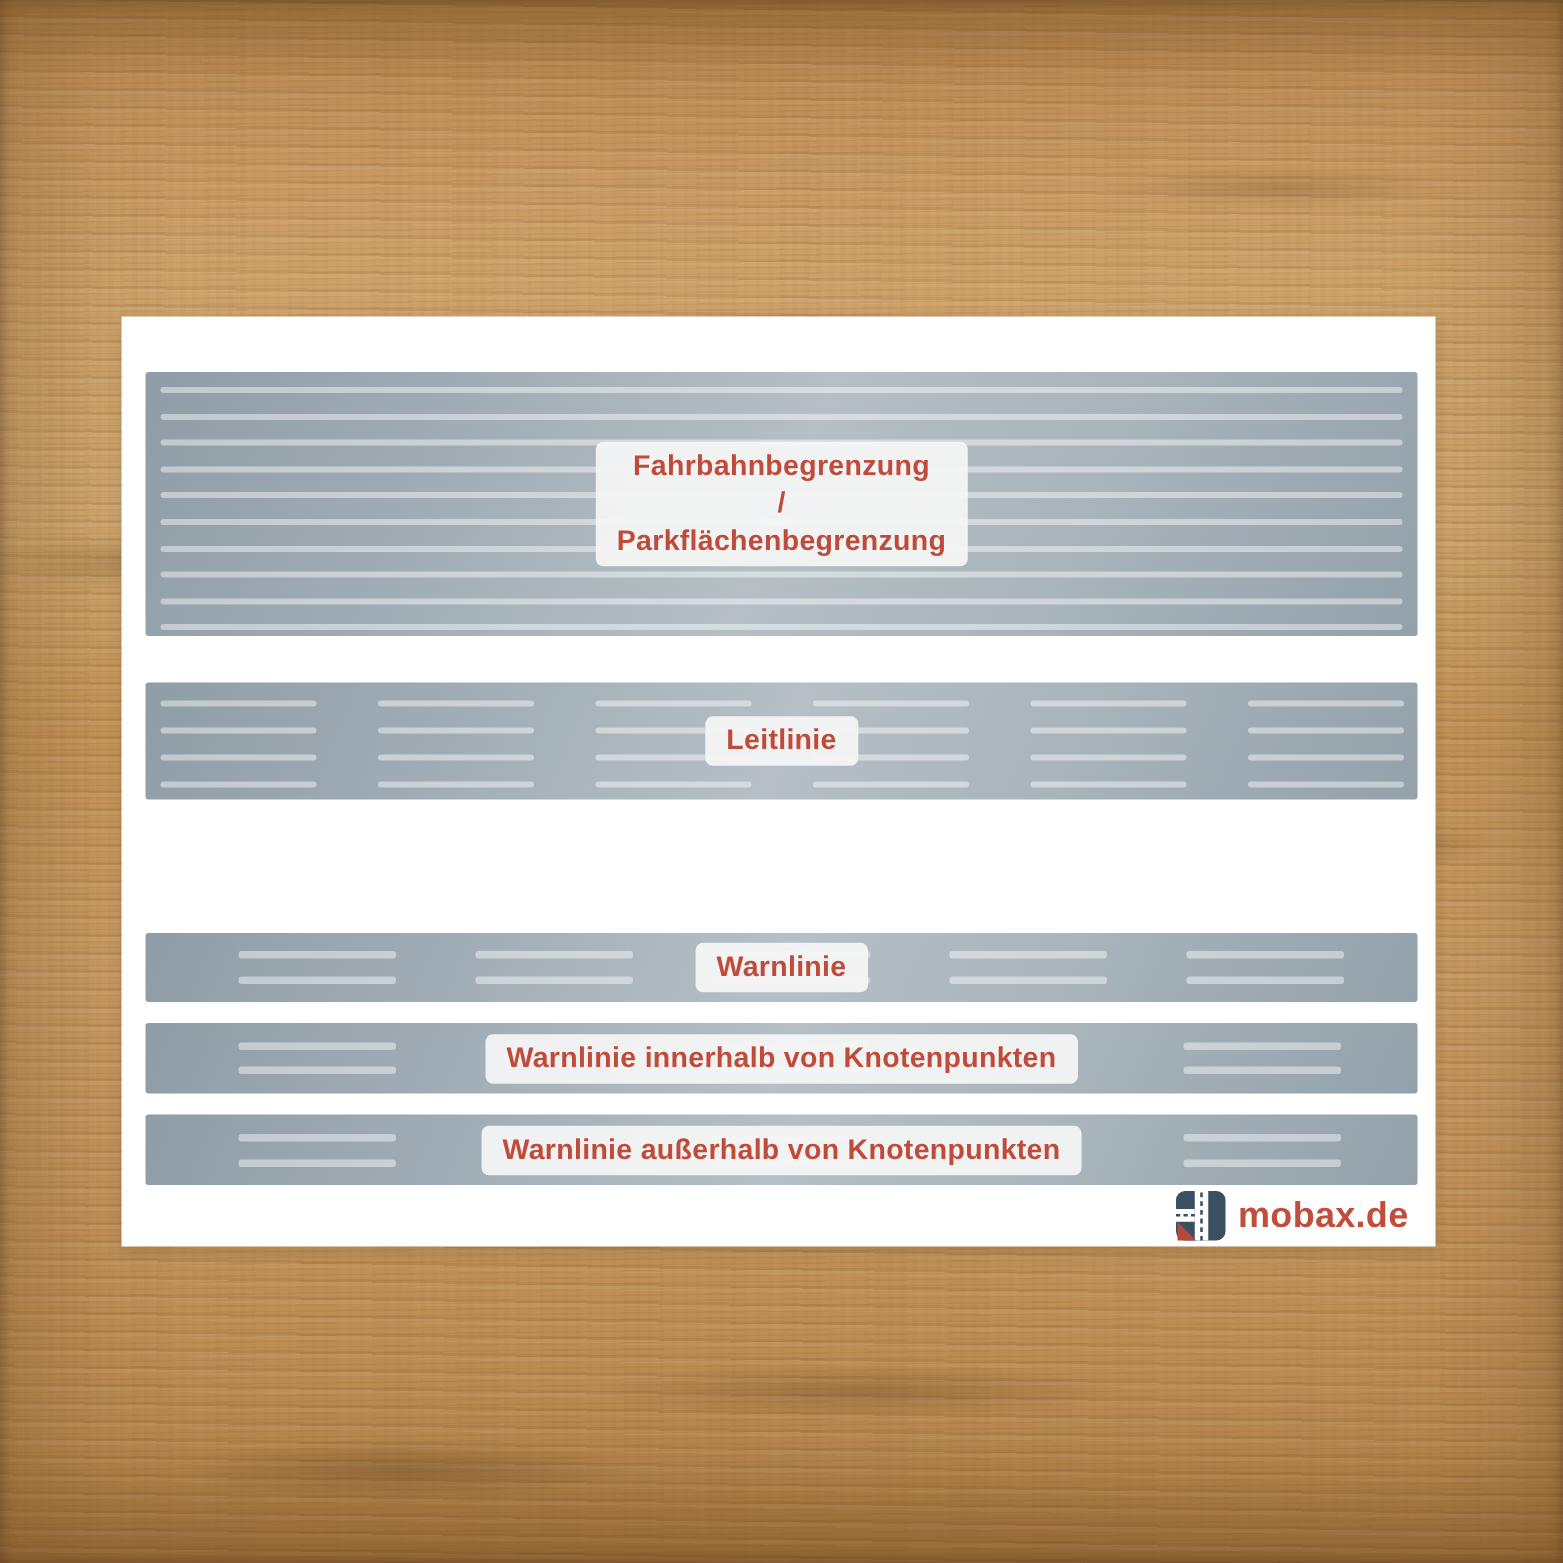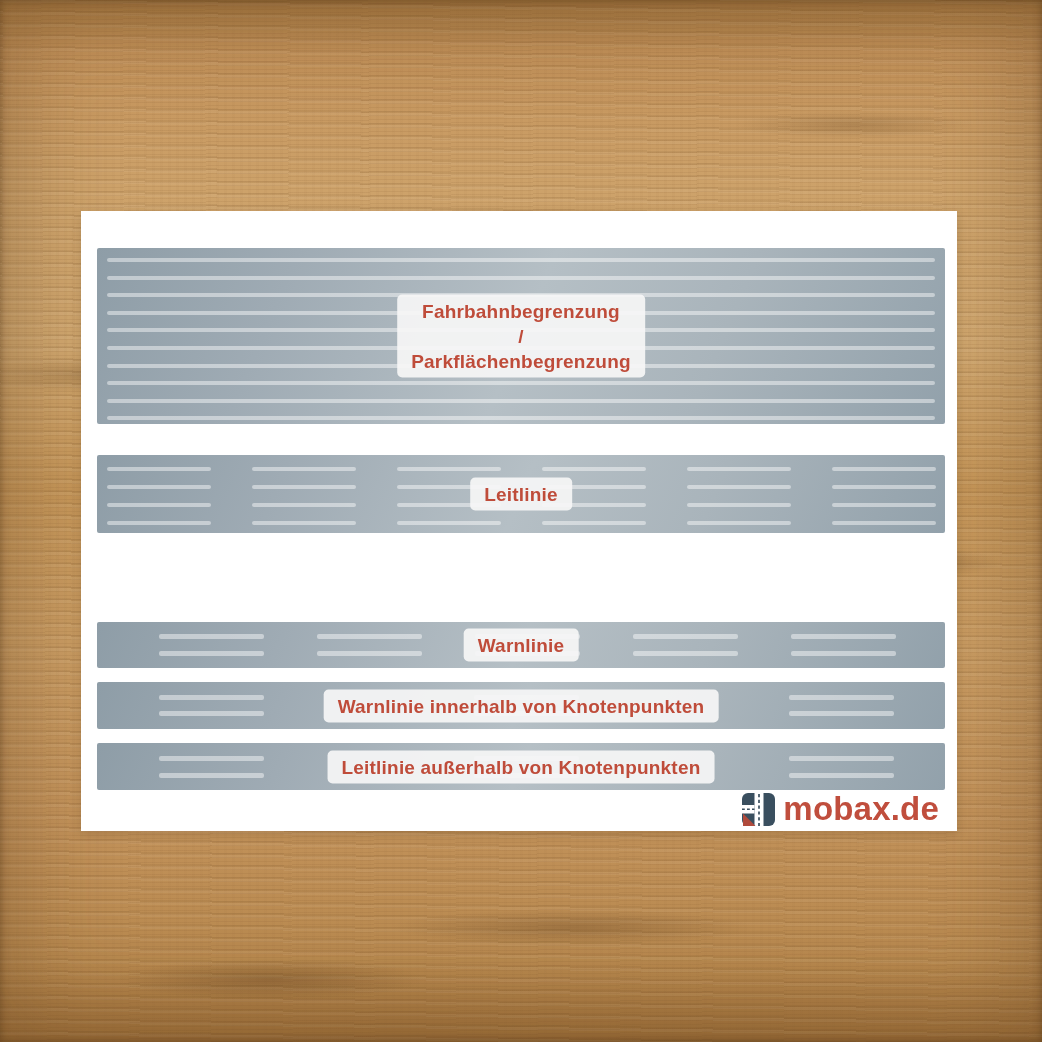--- a/index.html
+++ b/index.html
@@ -46,21 +46,21 @@
     background:rgba(246,246,246,0.92);
     color:#bf4c3a;font-size:19px;font-weight:600;line-height:25px;
     padding:4px 14px;border-radius:5px;white-space:pre-line;text-align:center;
     letter-spacing:0.2px;
   }
   .logo{
     position:absolute;right:18px;bottom:3px;
     display:flex;align-items:center;gap:7px;
   }
   .logo-text{
-    color:#c04e3d;font-size:33px;font-weight:700;letter-spacing:0.2px;
+    color:#c04e3d;font-size:24px;font-weight:700;letter-spacing:0.2px;
   }
   .logo-badge{width:35px;height:35px;display:block;}
 </style>
 </head>
 <body>
 
 <div class="vignette"></div>
 
 <div class="card">
 
@@ -163,21 +163,21 @@
           <div class="dash-seg" style="left: 0px; width: 105px;"></div>
           <div class="dash-seg" style="left: 315px; width: 105px;"></div>
           <div class="dash-seg" style="left: 630px; width: 105px;"></div>
         </div>
         <div class="row dash" style="top: 30px; height: 5px; left: 62px;">
           <div class="dash-seg" style="left: 0px; width: 105px;"></div>
           <div class="dash-seg" style="left: 315px; width: 105px;"></div>
           <div class="dash-seg" style="left: 630px; width: 105px;"></div>
         </div>
       </div>
-    <div class="panel-label">Leitlinie außerhalb von Knotenpunkten</div>
+    <div class="panel-label">Warnlinie außerhalb von Knotenpunkten</div>
   </div>
 
   <div class="logo">
     <svg class="logo-badge" viewBox="0 0 35 35" xmlns="http://www.w3.org/2000/svg">
       <rect x="1" y="1" width="33" height="33" rx="6" fill="#3a4f5f"></rect>
       <rect x="13.5" y="1" width="9" height="33" fill="#ffffff"></rect>
       <line x1="18" y1="2" x2="18" y2="34" stroke="#3a4f5f" stroke-width="1.7" stroke-dasharray="3.2 2.6"></line>
       <rect x="1" y="13" width="12.5" height="8.5" fill="#ffffff"></rect>
       <line x1="1" y1="17.2" x2="13.5" y2="17.2" stroke="#3a4f5f" stroke-width="1.6" stroke-dasharray="2.8 2.2"></line>
       <polygon points="2,21.5 2,34 14.5,34" fill="#b04a3c"></polygon>

